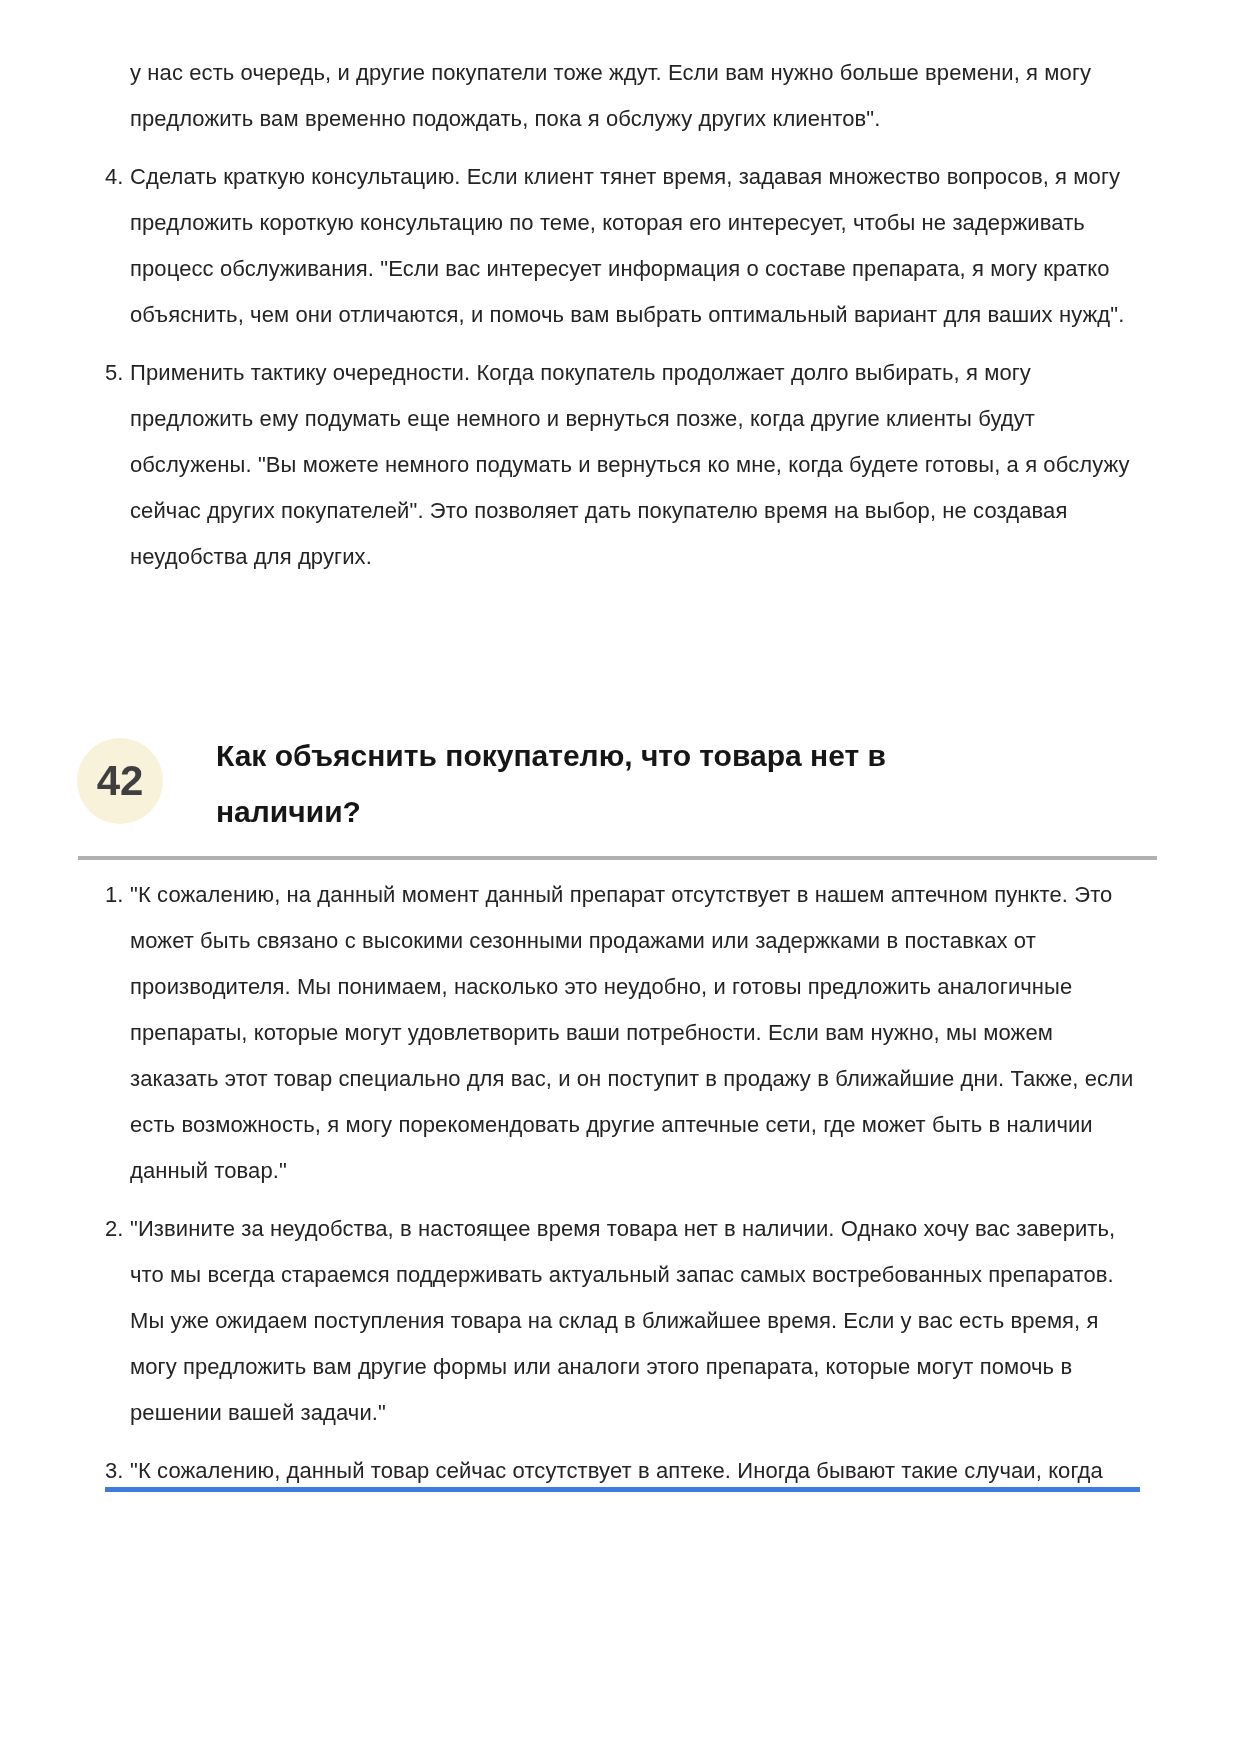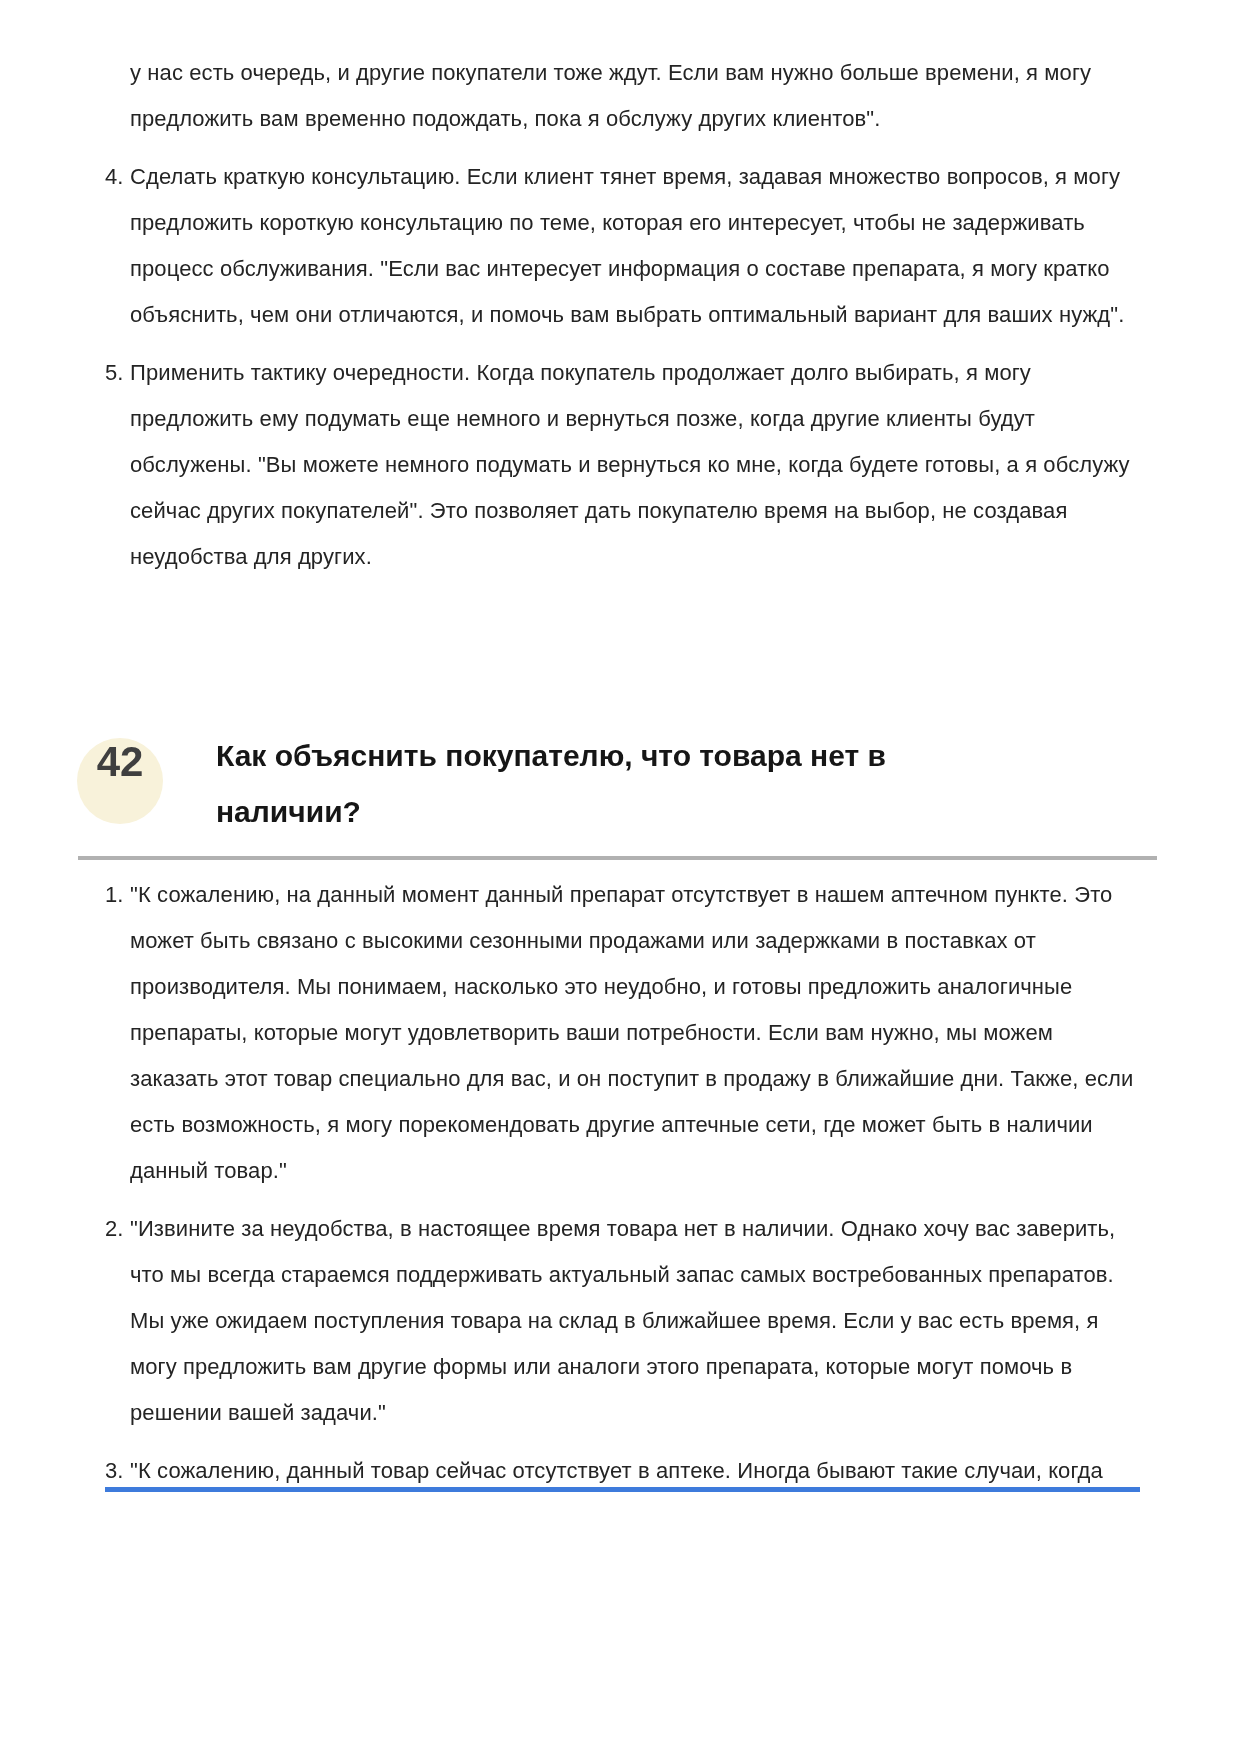--- a/index.html
+++ b/index.html
@@ -45,21 +45,21 @@
   }
   .section-badge {
     position: absolute;
     left: 77px;
     top: 10px;
     width: 86px;
     height: 86px;
     border-radius: 50%;
     background: var(--badge-bg, #f8f2da);
     display: flex;
-    align-items: flex-start;
+    align-items: center;
     justify-content: center;
   }
   .section-badge .num {
     font-size: 42px;
     font-weight: 700;
     color: var(--badge-text, #3f3f3f);
   }
   .section-title {
     margin: 16px;
     max-width: 780px;

